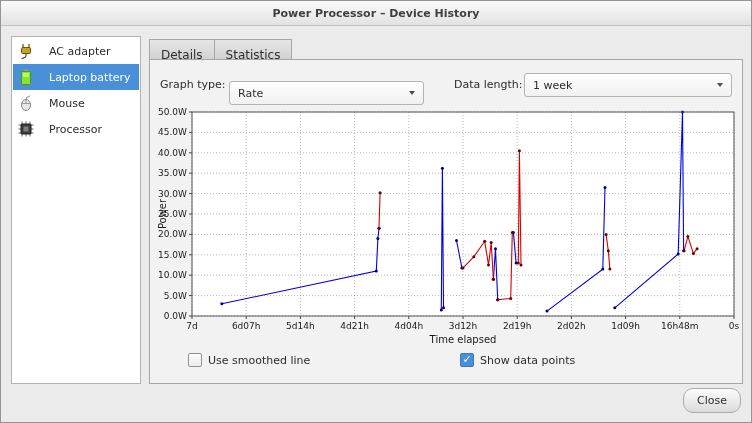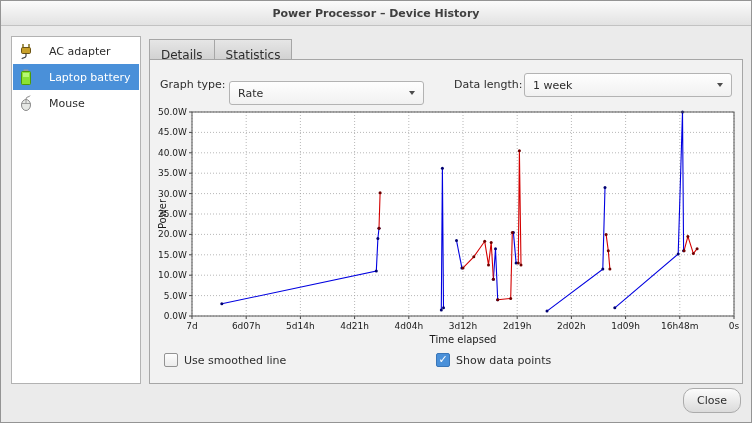--- a/index.html
+++ b/index.html
@@ -38,21 +38,21 @@
   .combo{
     position:absolute;height:24px;box-sizing:border-box;
     background:linear-gradient(#fefefe,#f1f1f1);border:1px solid #b3b3b3;border-radius:3px;
     display:flex;align-items:center;padding:0 8px;font-size:11px;cursor:default;
   }
   #graph-type-combo{left:79px;top:13px;width:195px;margin-top:8px;}
   #data-length-combo{left:374px;top:13px;width:208px;}
   .arrow{margin-left:auto;width:0;height:0;border-left:3.5px solid transparent;border-right:3.5px solid transparent;border-top:4px solid #4c4c4c;}
   .chart{position:absolute;left:4px;top:44px;}
   .chart text{font-family:"DejaVu Sans","Liberation Sans",sans-serif;}
-  .checkbox{position:absolute;display:flex;align-items:center;gap:6px;cursor:default;}
+  .checkbox{position:absolute;display:flex;align-items:center;gap:6px;cursor:default;margin-left:24px;}
   #smooth-check{left:14px;top:293px;}
   #points-check{left:286px;top:293px;}
   .box{
     width:14px;height:14px;box-sizing:border-box;border:1px solid #939393;border-radius:2px;
     background:linear-gradient(#fdfdfd,#ececec);display:flex;align-items:center;justify-content:center;
     font-size:11px;line-height:12px;color:#ffffff;
   }
   .box.checked{background:#4a90d9;border-color:#3a76b8;}
   .close-btn{
     position:absolute;right:10px;bottom:9px;width:58px;height:25px;box-sizing:border-box;
@@ -93,20 +93,32 @@
       </div>
       <div class="device-item">
         <span class="device-icon">
           <svg width="18" height="18" viewBox="0 0 18 18">
             <path d="M9 5C9 2 13 3.5 13 1.5" stroke="#8a8a8a" fill="none"></path>
             <ellipse cx="9" cy="11" rx="4.5" ry="5.5" fill="#e6e8e5" stroke="#8a8a8a"></ellipse>
             <path d="M9 5.5v4M4.5 9.5h9" stroke="#8a8a8a" stroke-width="0.8" fill="none"></path>
           </svg>
         </span>
         <span>Mouse</span>
+      </div>
+      <div class="device-item">
+        <span class="device-icon">
+          <svg width="18" height="18" viewBox="0 0 18 18">
+            <g stroke="#6a6a6a" stroke-width="1">
+              <path d="M5 1.5v3M9 1.5v3M13 1.5v3M5 13.5v3M9 13.5v3M13 13.5v3M1.5 5h3M1.5 9h3M1.5 13h3M13.5 5h3M13.5 9h3M13.5 13h3"></path>
+            </g>
+            <rect x="4" y="4" width="10" height="10" rx="1" fill="#3d3d3d" stroke="#222"></rect>
+            <rect x="6.5" y="6.5" width="5" height="5" fill="#7d7d7d"></rect>
+          </svg>
+        </span>
+        <span>Processor</span>
       </div>
     </div>
 
   <div id="tab-bar" class="tab-bar">
       <div class="tab">Details</div>
       <div class="tab">Statistics</div>
     </div>
 
   <div class="panel">
     <span class="control-label" id="graph-type-label">Graph type:</span>

